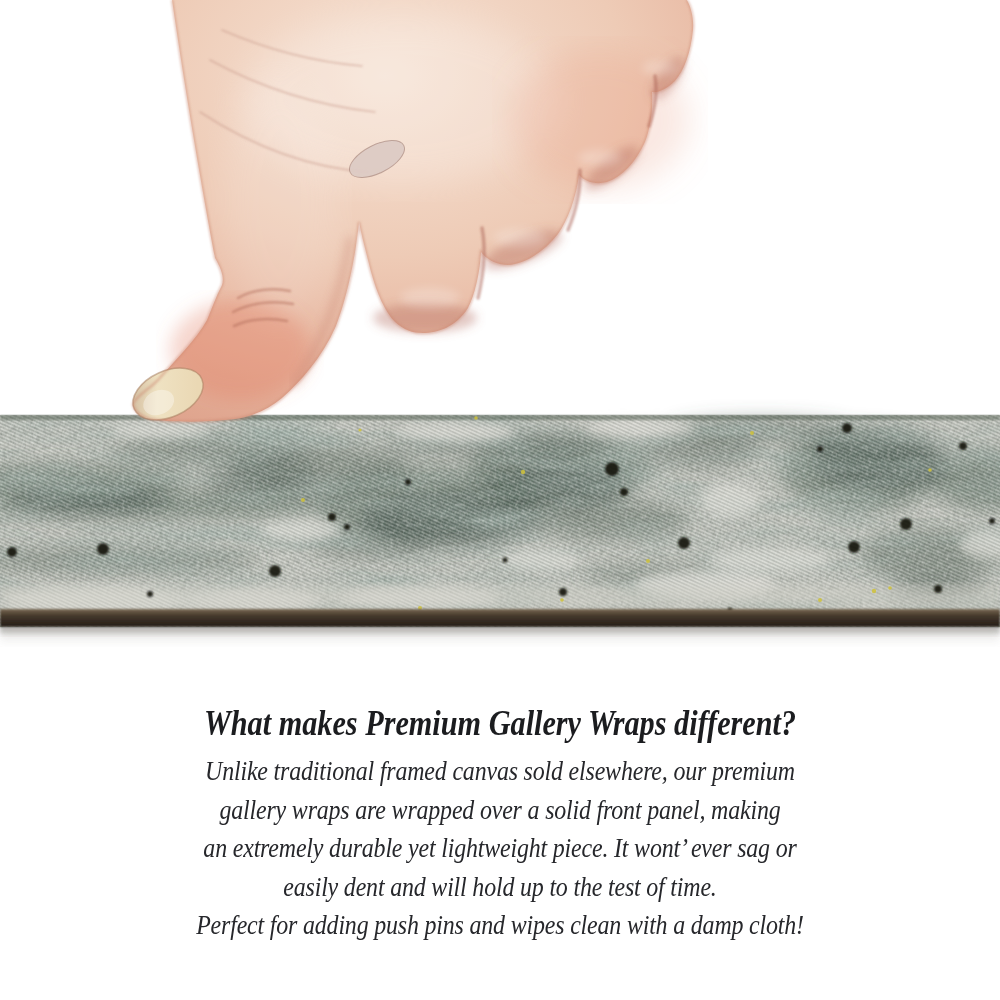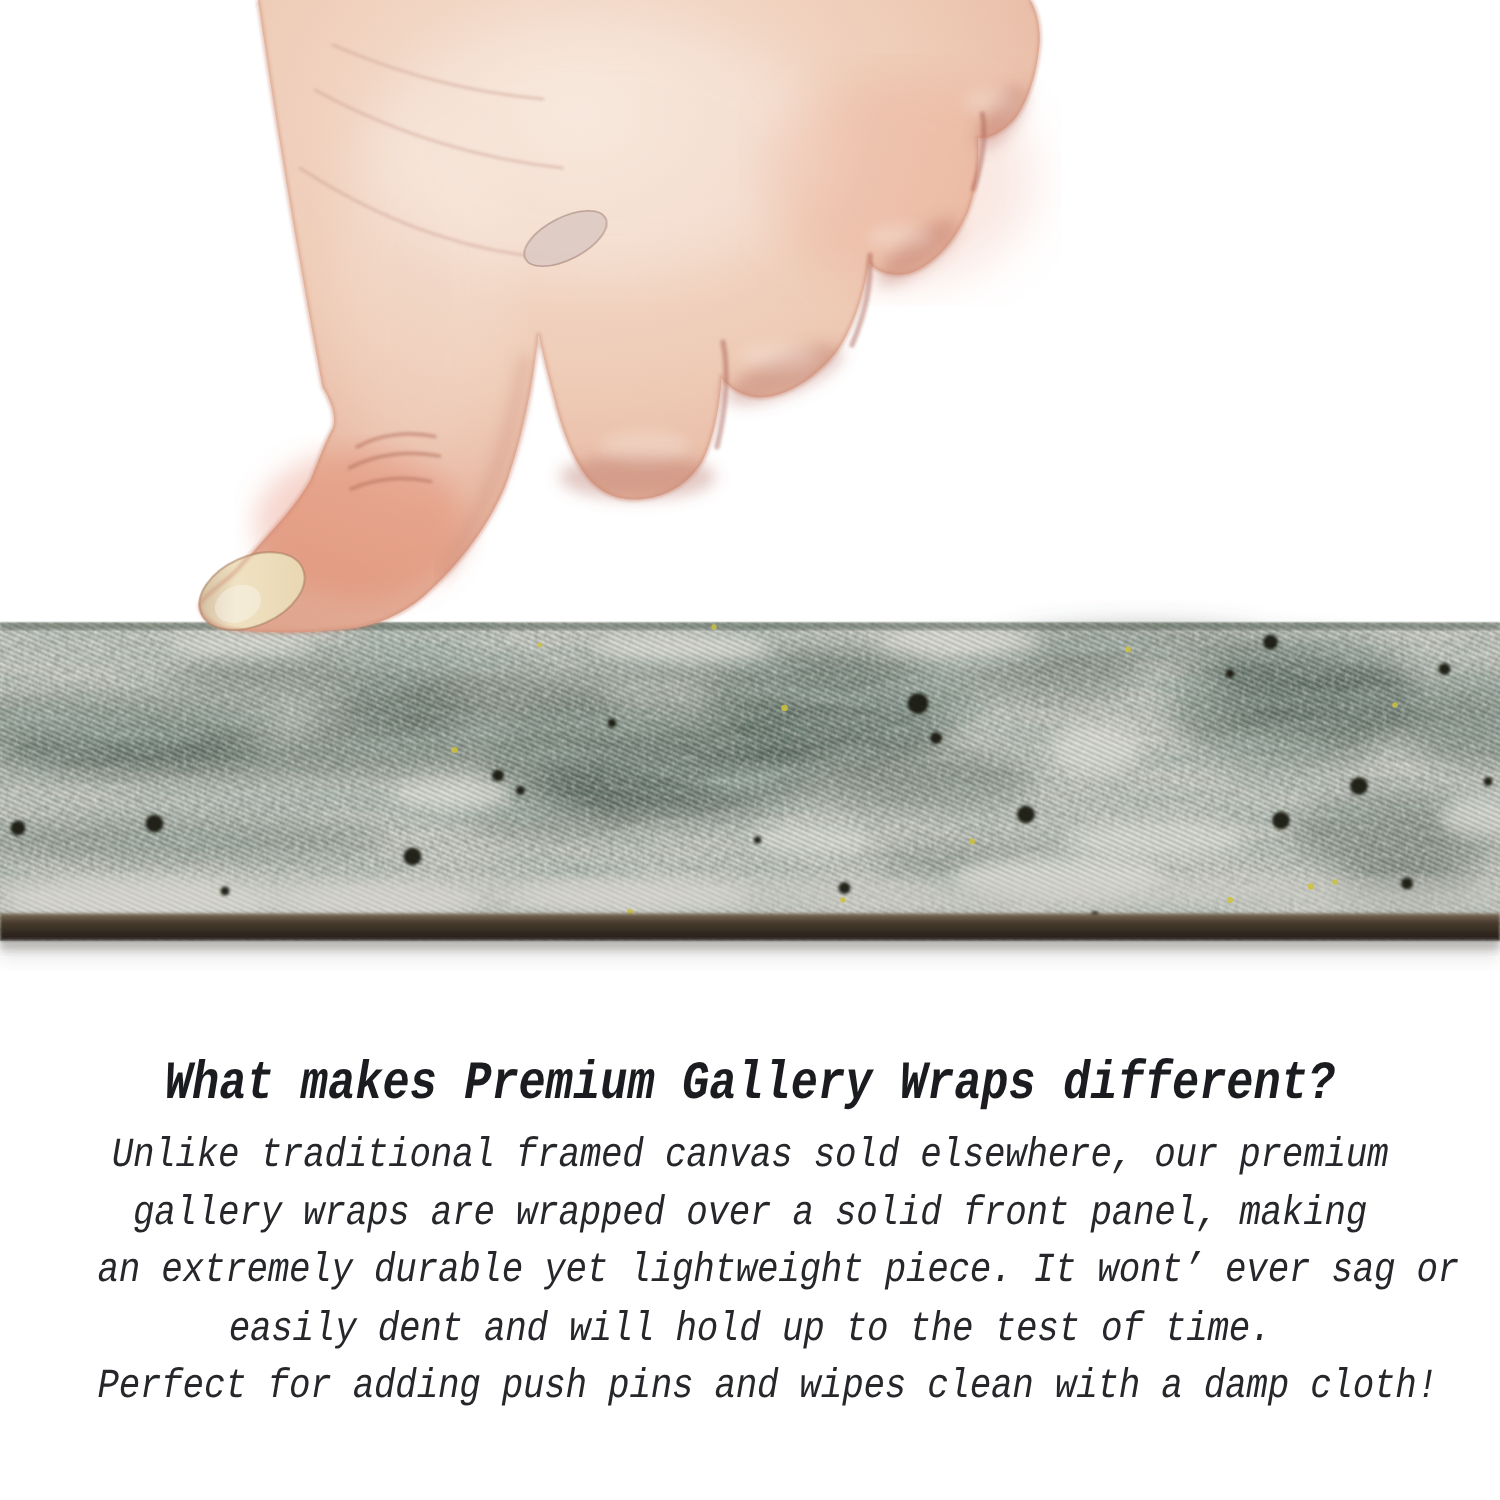--- a/index.html
+++ b/index.html
@@ -1,18 +1,18 @@
 <!DOCTYPE html>
 <html><head>
 <meta charset="utf-8">
 <style>
   html,body{margin:0;padding:0;background:#ffffff;}
   .stage{
     position:relative;width:1000px;height:1000px;background:#ffffff;overflow:hidden;
-    font-family:Liberation Mono, monospace;
+    font-family:Liberation Serif, serif;
   }
   .photo-svg{position:absolute;left:0;top:0;width:1000px;height:1000px;display:block;}
   .copy{
     position:absolute;left:0;top:701px;width:1000px;text-align:center;color:#1e1f23;
   }
   .headline{
     font-style:italic;font-weight:700;font-size:36px;line-height:44px;
     transform:scaleX(0.84);transform-origin:50% 50%;color:#1b1c1f;
     white-space:nowrap;
   }

